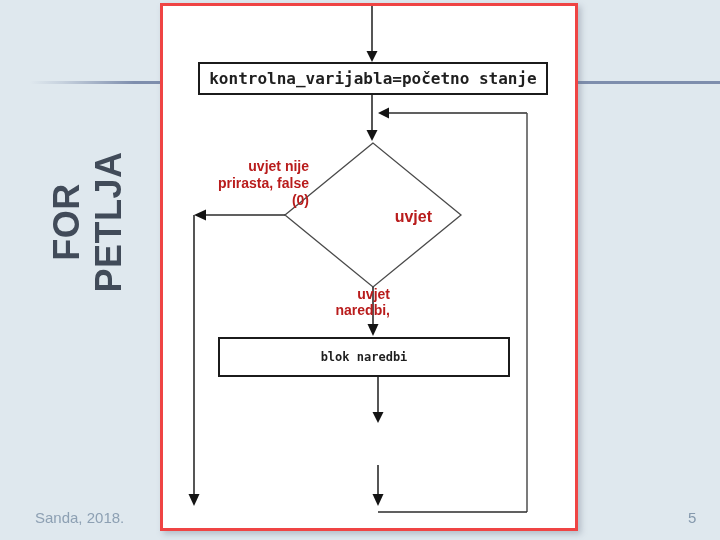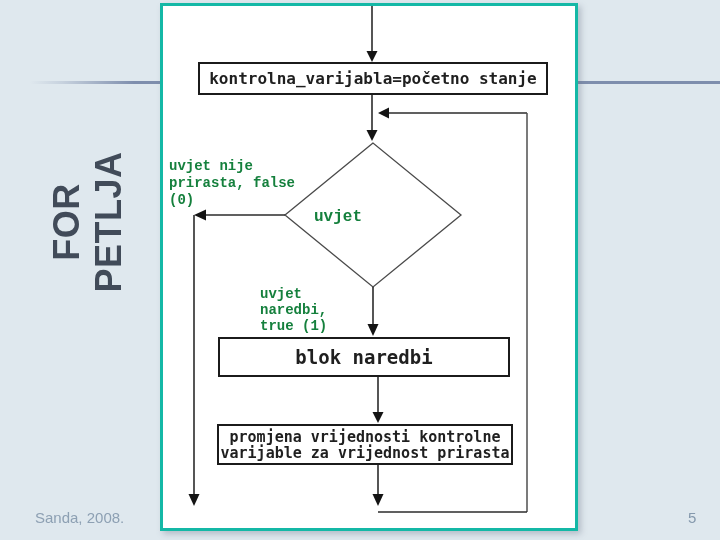--- a/index.html
+++ b/index.html
@@ -37,48 +37,48 @@
     width:142px; height:3px;
     background:#7e8ead;
   }
 
   
   .slide-image {
     position:absolute;
     left:160px; top:3px;
     width:418px; height:528px;
     background:#ffffff;
-    border:3px solid #14b8a6;
+    border:3px solid #ef4444;
     box-shadow:3px 3px 6px rgba(100,110,130,0.35);
   }
   .flow-layer { position:absolute; left:0; top:0; width:412px; height:522px; }
 
   
   .flow-text {
     position:absolute;
-    font-family:Liberation Mono, monospace;
+    font-family:Liberation Sans, sans-serif;
     font-weight:700;
-    color:#15803d;
-    text-align:left;
+    color:#b91c1c;
+    text-align:right;
   }
   .flow-box {
     position:absolute;
     border:2px solid #1b1b1b;
     background:#ffffff;
     display:flex;
     flex-direction:column;
     align-items:center;
     justify-content:center;
     font-family:"DejaVu Sans Mono", monospace;
     font-weight:700;
     color:#1f1f1f;
     text-align:center;
   }
   .box-init      { left:35px;  top:56px;  width:350px; height:33px; font-size:16px; }
-  .box-block     { left:55px;  top:331px; width:292px; height:40px; font-size:19px; }
+  .box-block     { left:55px;  top:331px; width:292px; height:40px; font-size:12px; }
   .box-increment { left:54px;  top:418px; width:296px; height:41px; font-size:15px; line-height:16px; }
 
   .label-condition { left:151px; top:201px; width:118px; font-size:16px; line-height:20px; }
   .label-false     { left:6px;   top:152px; width:140px; font-size:14px; line-height:17px; }
   .label-true      { left:97px;  top:280px; width:130px; font-size:14px; line-height:16px; }
 
   .slide-footer {
     position:absolute;
     left:35px; top:509px;
     font-size:15px;
@@ -142,28 +142,23 @@
 
   <div class="flow-text label-false">
     <div>uvjet nije</div>
     <div>prirasta, false</div>
     <div>(0)</div>
   </div>
 
   <div class="flow-text label-true">
     <div>uvjet</div>
     <div>naredbi,</div>
-    <div>true (1)</div>
   </div>
 
   <div class="flow-box box-block">
     <span>blok naredbi</span>
   </div>
 
-  <div class="flow-box box-increment">
-    <div>promjena vrijednosti kontrolne</div>
-    <div>varijable za vrijednost prirasta</div>
-  </div>
 
 </div>
 
-<div class="slide-footer">Sanda, 2008.</div>
+<div class="slide-footer">Sanda, 2018.</div>
 <div class="page-number">5</div>
 
 </body></html>

